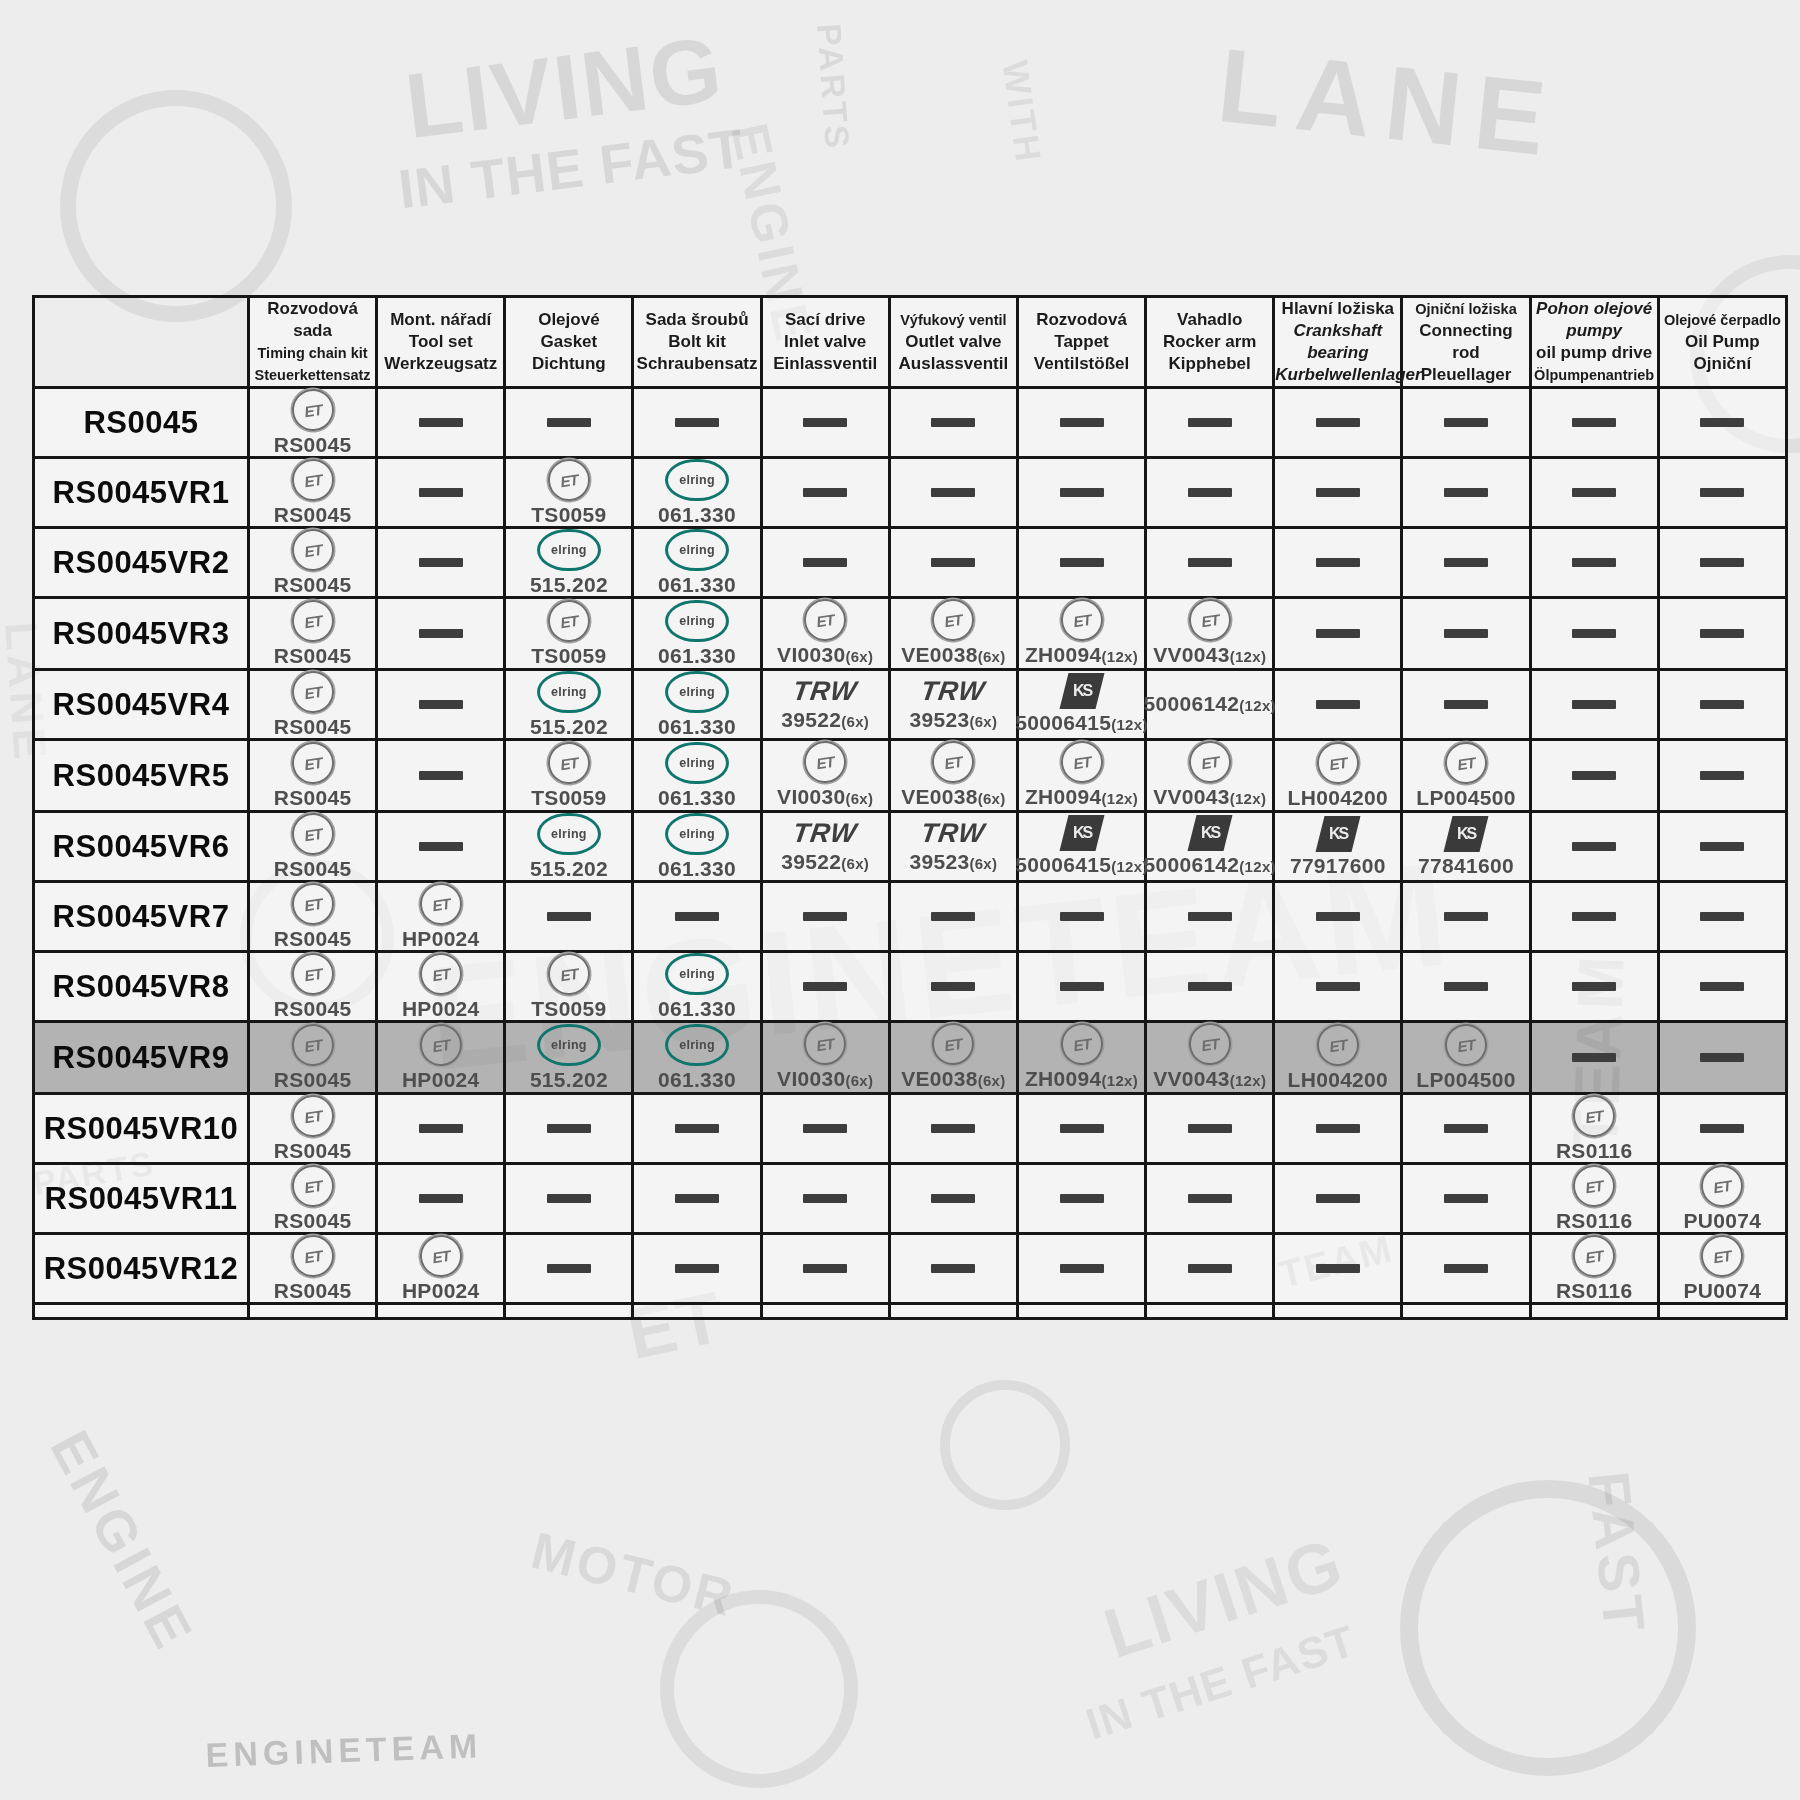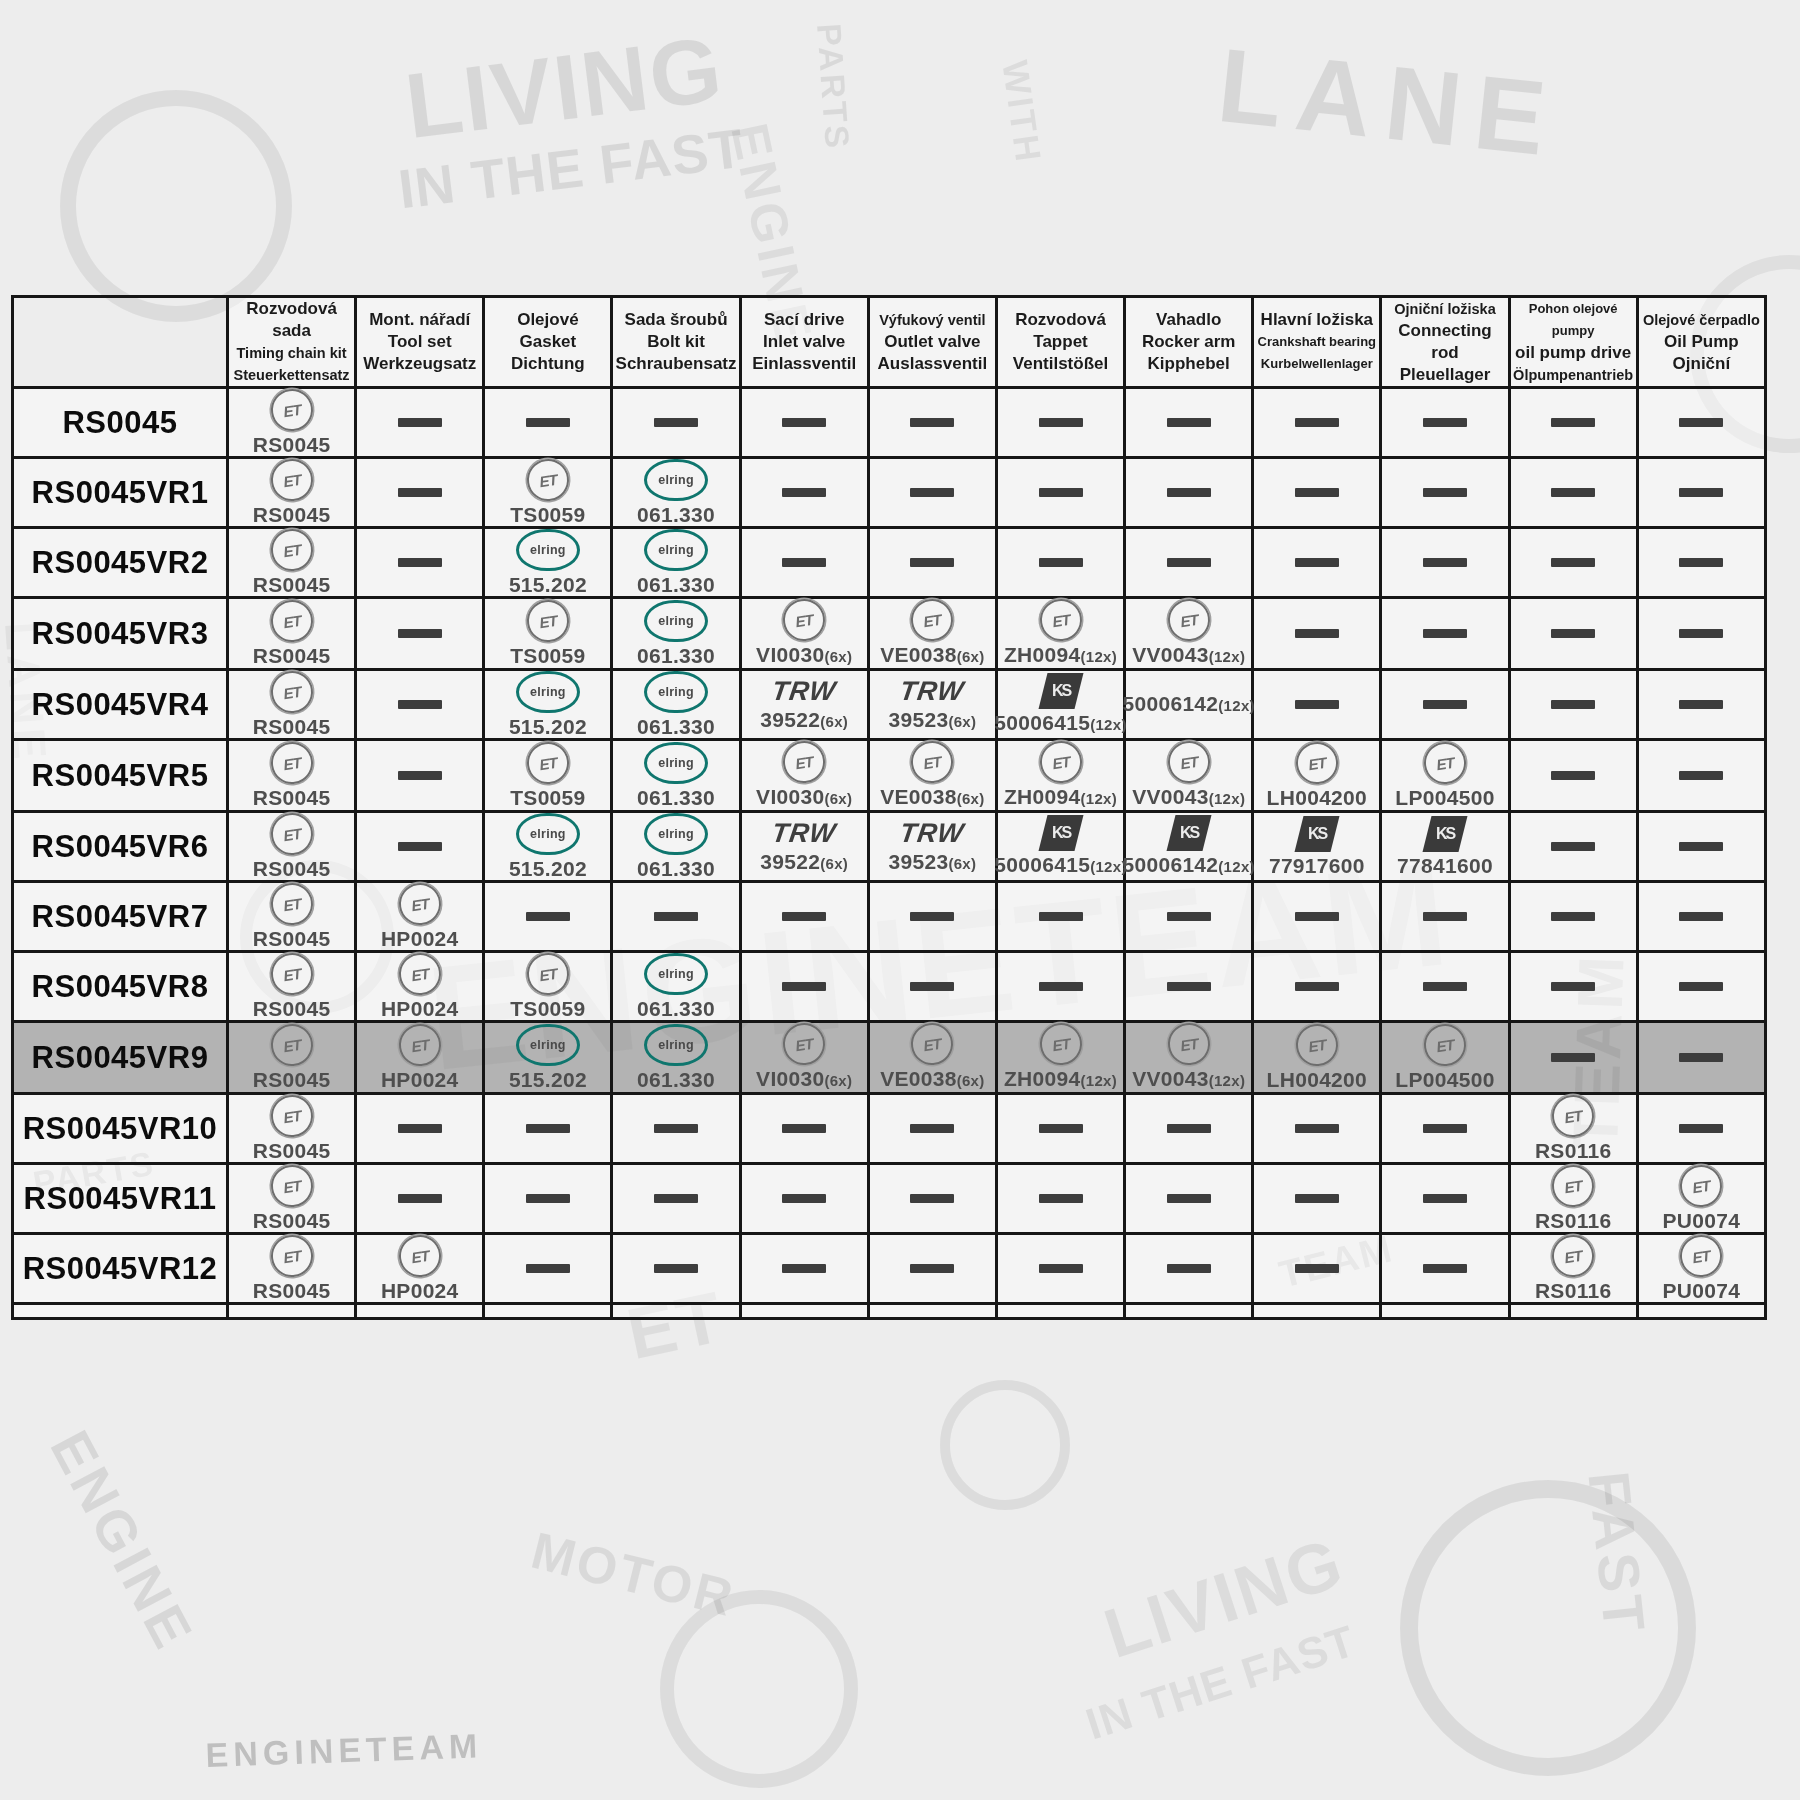--- a/index.html
+++ b/index.html
@@ -11,33 +11,33 @@
   }
   
   #page-background{position:absolute;inset:0;}
   .bg-word{
     position:absolute;font-weight:900;color:#1f1f1f;white-space:nowrap;
     transform-origin:left top;text-transform:uppercase;
   }
   .bg-ring{position:absolute;border-radius:50%;}
   
   table#parts-table{
-    position:absolute;left:11px;top:295px;width:1756px;
+    position:absolute;left:32px;top:295px;width:1756px;
     border-collapse:collapse;table-layout:fixed;
   }
   #parts-table th,#parts-table td{border:3px solid #161616;padding:0;}
   col.label-col{width:215px;}
   thead th{
     height:82px;background:rgba(255,255,255,.42);
     vertical-align:middle;text-align:center;color:#1b1b1b;border-top:none;
   }
   thead th.corner{border-left:none;border-top:none;background:transparent;}
   .hl{font-size:17px;line-height:22px;font-weight:700;}
   .hl.sm{font-size:14.5px;}
-  .hl.xs{font-size:13px;}
+  .hl.xs{font-size:17px;font-style:italic;}
   tbody th.rlabel{
     background:rgba(255,255,255,.42);text-align:center;vertical-align:middle;
     font-size:31px;font-weight:800;color:#0c0c0c;letter-spacing:.5px;
   }
   tbody td{
     height:67px;background:rgba(255,255,255,.42);
     text-align:center;vertical-align:middle;
   }
   tr.highlight td,tr.highlight th{background:rgba(85,85,85,.38);}
   tr.stub th,tr.stub td{height:12px;border-bottom:none;}

